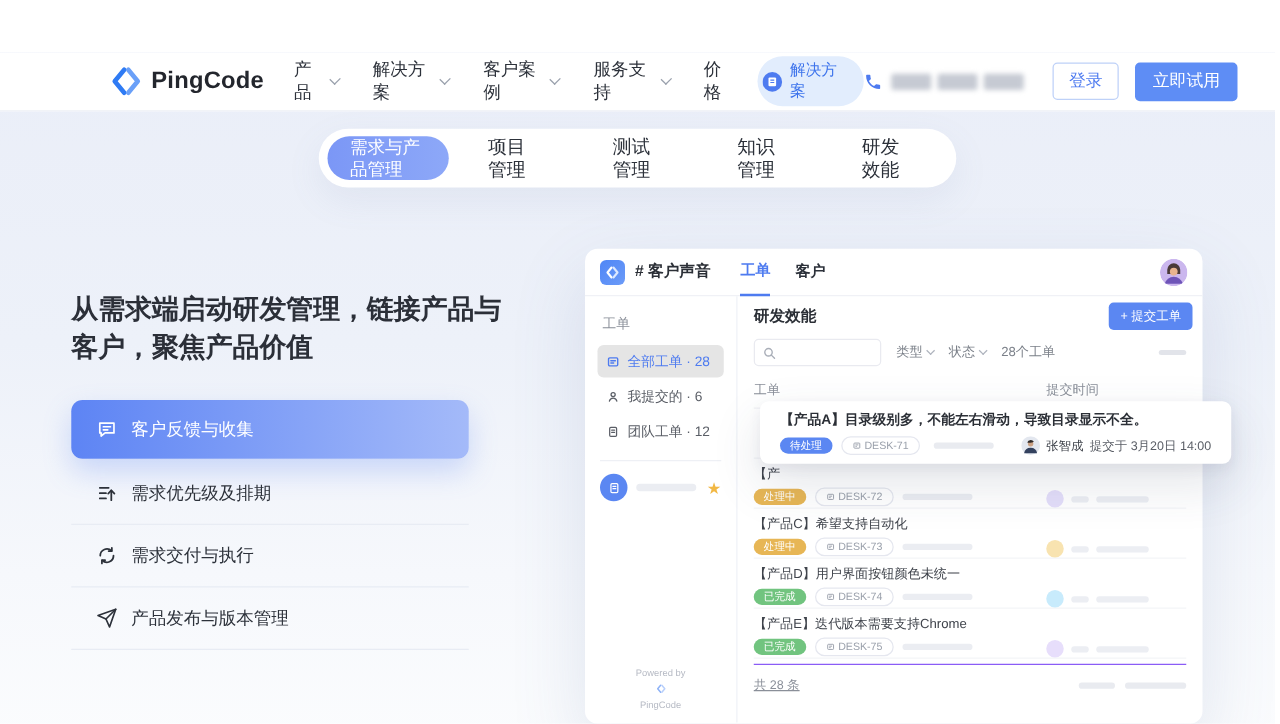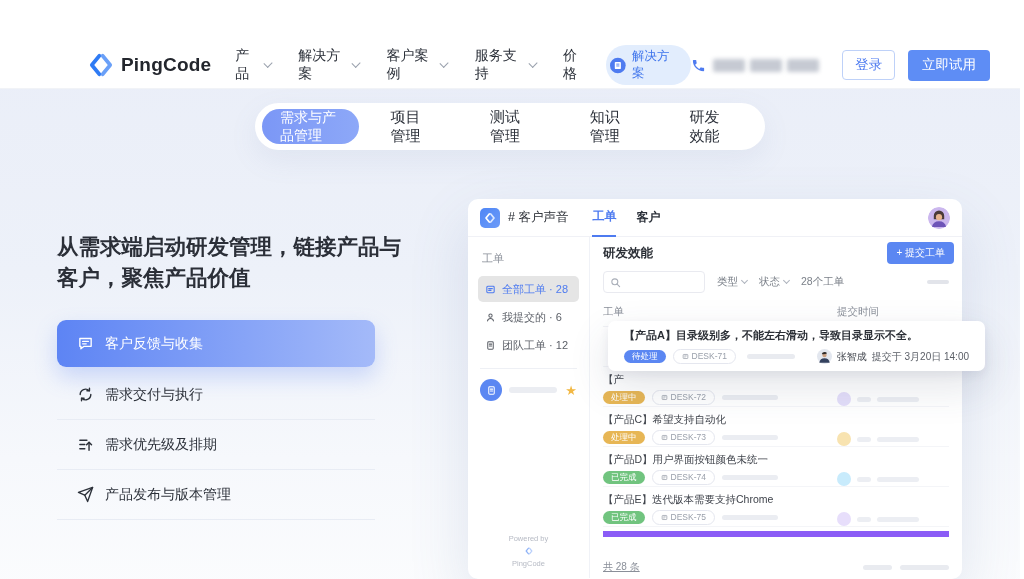--- a/index.html
+++ b/index.html
@@ -45,21 +45,21 @@
                background:linear-gradient(92deg,#5d84f4 0%,#a4baf9 100%);
                box-shadow:0 10px 22px rgba(95,134,244,.28); margin-bottom:3px; }
   .menu-item svg { flex:0 0 auto; }
 
   
   .mock { position:absolute; left:468px; top:157px; width:494px; height:380px; background:#fff;
           border-radius:10px; box-shadow:0 24px 60px rgba(90,110,160,.16); z-index:5; }
   .mock-header { height:38px; display:flex; align-items:center; padding:0 12px; border-bottom:1px solid #f0f1f6; }
   .mock-logo { width:20px; height:20px; border-radius:5px; background:linear-gradient(135deg,#4f86f6,#6c9bf8);
                display:flex; align-items:center; justify-content:center; }
-  .mock-ws { font-size:12.5px; font-weight:normal; color:#2b2f36; margin-left:8px; }
+  .mock-ws { font-size:12.5px; font-weight:bold; color:#2b2f36; margin-left:8px; }
   .mock-tabs { display:flex; gap:20px; margin-left:24px; height:38px; }
   .mtab { font-size:12px; font-weight:bold; color:#2c313a; display:flex; align-items:center; height:38px; cursor:pointer; }
   .mtab.active { color:#4e7bf0; border-bottom:2px solid #4e7bf0; }
   .mock-avatar { margin-left:auto; width:22px; height:22px; border-radius:50%; overflow:hidden; cursor:pointer; }
   .mock-body { display:flex; height:341px; }
 
   .mock-side { width:122px; border-right:1px solid #f0f2f7; padding:12px 10px; position:relative; }
   .side-title { font-size:11px; color:#8a8f99; margin:2px 0 10px 4px; }
   .side-item { height:26px; display:flex; align-items:center; gap:6px; padding:0 7px; font-size:11px;
                color:#5a5e66; border-radius:5px; margin-bottom:2px; cursor:pointer; }
@@ -93,21 +93,21 @@
   .badge-row { display:flex; align-items:center; gap:7px; margin-top:5px; }
   .status { font-size:8.5px; color:#fff; border-radius:999px; padding:2.5px 8px; line-height:1; }
   .st-b { background:#5b87f2; } .st-y { background:#e7b655; } .st-g { background:#71c47f; }
   .idpill { display:flex; align-items:center; gap:3px; font-size:8.5px; color:#9aa0ab;
             border:1px solid #e5e7ef; border-radius:999px; padding:2px 8px; line-height:1; }
   .row-right { width:112px; display:flex; align-items:center; gap:6px; height:14px; margin-top:19px; }
   .dot { width:14px; height:14px; border-radius:50%; background:#e6def9; }
   .b1 { width:14px; height:5px; background:#eceef3; border-radius:3px; }
   .b2 { width:42px; height:5px; background:#eceef3; border-radius:3px; }
   .mock-footer { display:flex; align-items:center; font-size:10px; color:#8a8f99;
-                 border-top:6px solid #8b5cf6; margin-top:4px; padding-top:23px;text-decoration:underline; }
+                 border-top:1px solid #8b5cf6; margin-top:4px; padding-top:9px;text-decoration:underline; }
   .fbars { margin-left:auto; display:flex; gap:8px; align-items:center; }
   .fb1 { width:29px; height:5px; background:#e9ebf0; border-radius:3px; }
   .fb2 { width:49px; height:5px; background:#e9ebf0; border-radius:3px; }
 
   
   .callout { position:absolute; left:140px; top:122px; width:377px; background:#fff; border-radius:7px;
              box-shadow:0 4px 10px rgba(60,70,100,.08), 0 16px 40px rgba(60,70,100,.14);
              padding:7px 16px; z-index:12; }
   .callout-title { font-size:11px; font-weight:bold; color:#2b2f36; white-space:nowrap; }
   .callout-meta { display:flex; align-items:center; gap:7px; margin-top:6px; height:15px; }
@@ -188,34 +188,34 @@
   <div class="menu">
     <div class="menu-item active">
       <svg width="17" height="17" viewBox="0 0 24 24" fill="none" stroke="currentColor" stroke-width="1.9" stroke-linecap="round" stroke-linejoin="round">
         <path d="M4 5h16v11H10l-4.5 3.5V16H4z"></path>
           <path d="M8 9h8M8 12.5h5"></path>
       </svg>
       <span>客户反馈与收集</span>
     </div>
     <div class="menu-item">
       <svg width="17" height="17" viewBox="0 0 24 24" fill="none" stroke="currentColor" stroke-width="2" stroke-linecap="round" stroke-linejoin="round">
+        <path d="M4 6h10M4 12h7M4 18h7"></path>
+          <path d="M17 20V9"></path>
+          <path d="M13.5 12.5 17 9l3.5 3.5"></path>
+      </svg>
+      <span>需求优先级及排期</span>
+    </div>
+    <div class="menu-item">
+      <svg width="17" height="17" viewBox="0 0 24 24" fill="none" stroke="currentColor" stroke-width="2" stroke-linecap="round" stroke-linejoin="round">
         <path d="M19.5 12a7.5 7.5 0 0 1-12.8 5.3"></path>
           <path d="M4.5 12a7.5 7.5 0 0 1 12.8-5.3"></path>
         <path d="M17.6 3.2v3.6H14"></path>
           <path d="M6.4 20.8v-3.6H10"></path>
       </svg>
       <span>需求交付与执行</span>
-    </div>
-    <div class="menu-item">
-      <svg width="17" height="17" viewBox="0 0 24 24" fill="none" stroke="currentColor" stroke-width="2" stroke-linecap="round" stroke-linejoin="round">
-        <path d="M4 6h10M4 12h7M4 18h7"></path>
-          <path d="M17 20V9"></path>
-          <path d="M13.5 12.5 17 9l3.5 3.5"></path>
-      </svg>
-      <span>需求优先级及排期</span>
     </div>
     <div class="menu-item">
       <svg width="17" height="17" viewBox="0 0 24 24" fill="none" stroke="currentColor" stroke-width="1.9" stroke-linecap="round" stroke-linejoin="round">
         <path d="M22 2 11 13"></path>
           <path d="M22 2 15 22l-4-9-9-4z"></path>
       </svg>
       <span>产品发布与版本管理</span>
     </div>
   </div>
 

